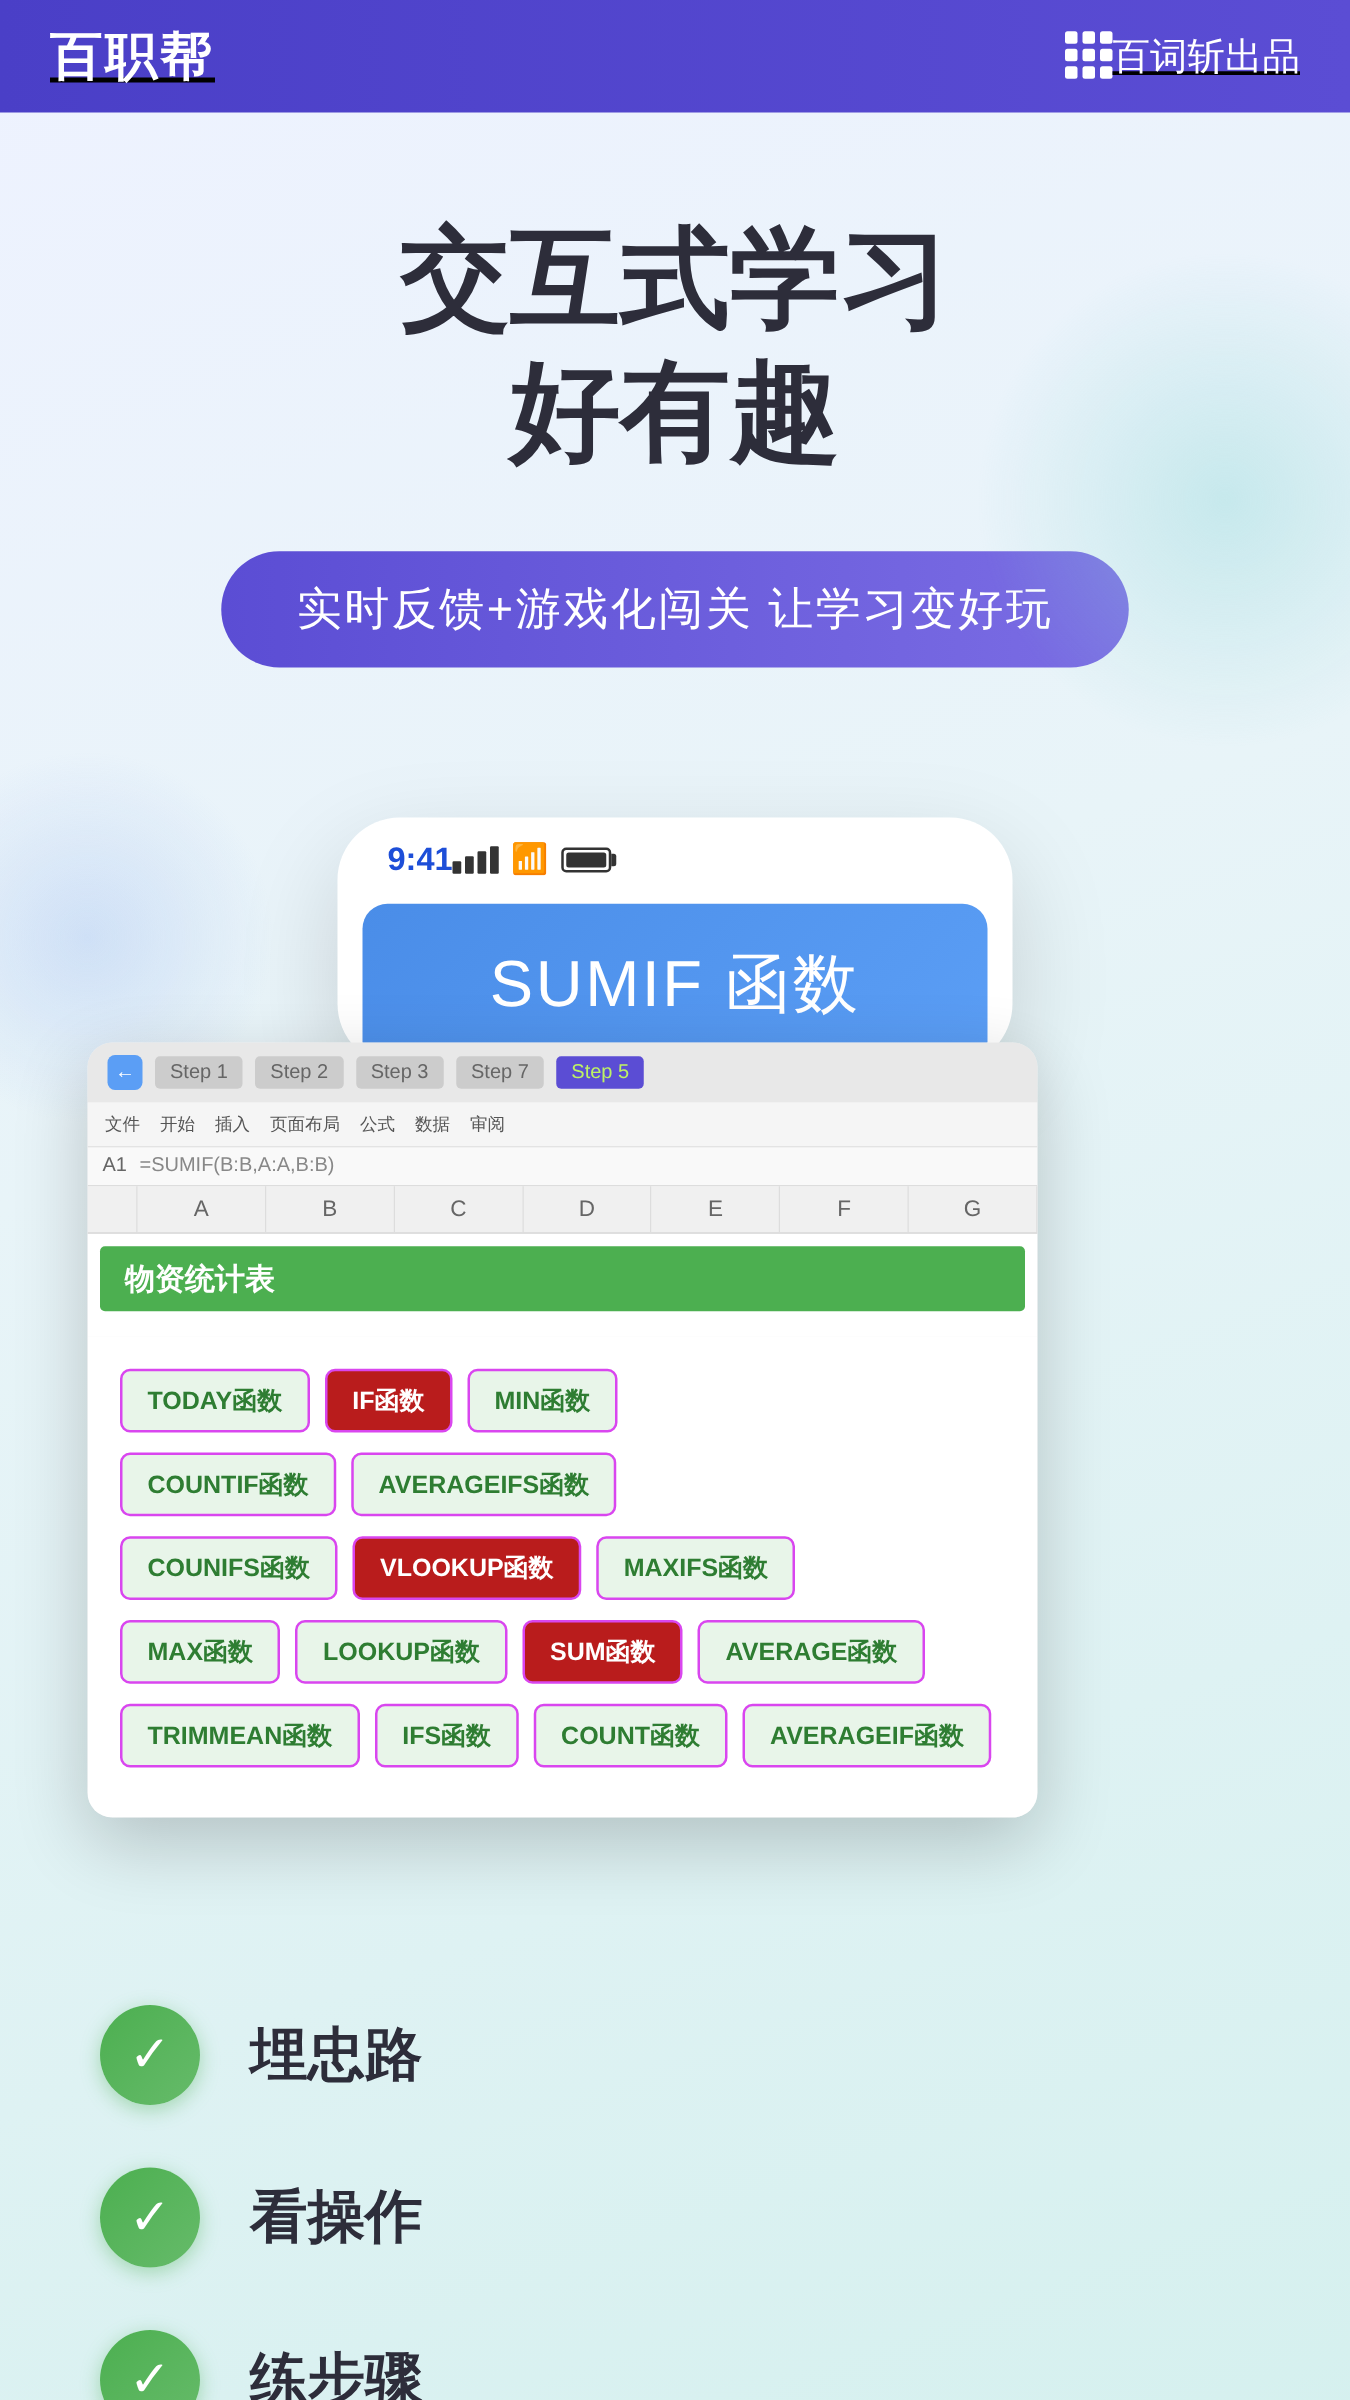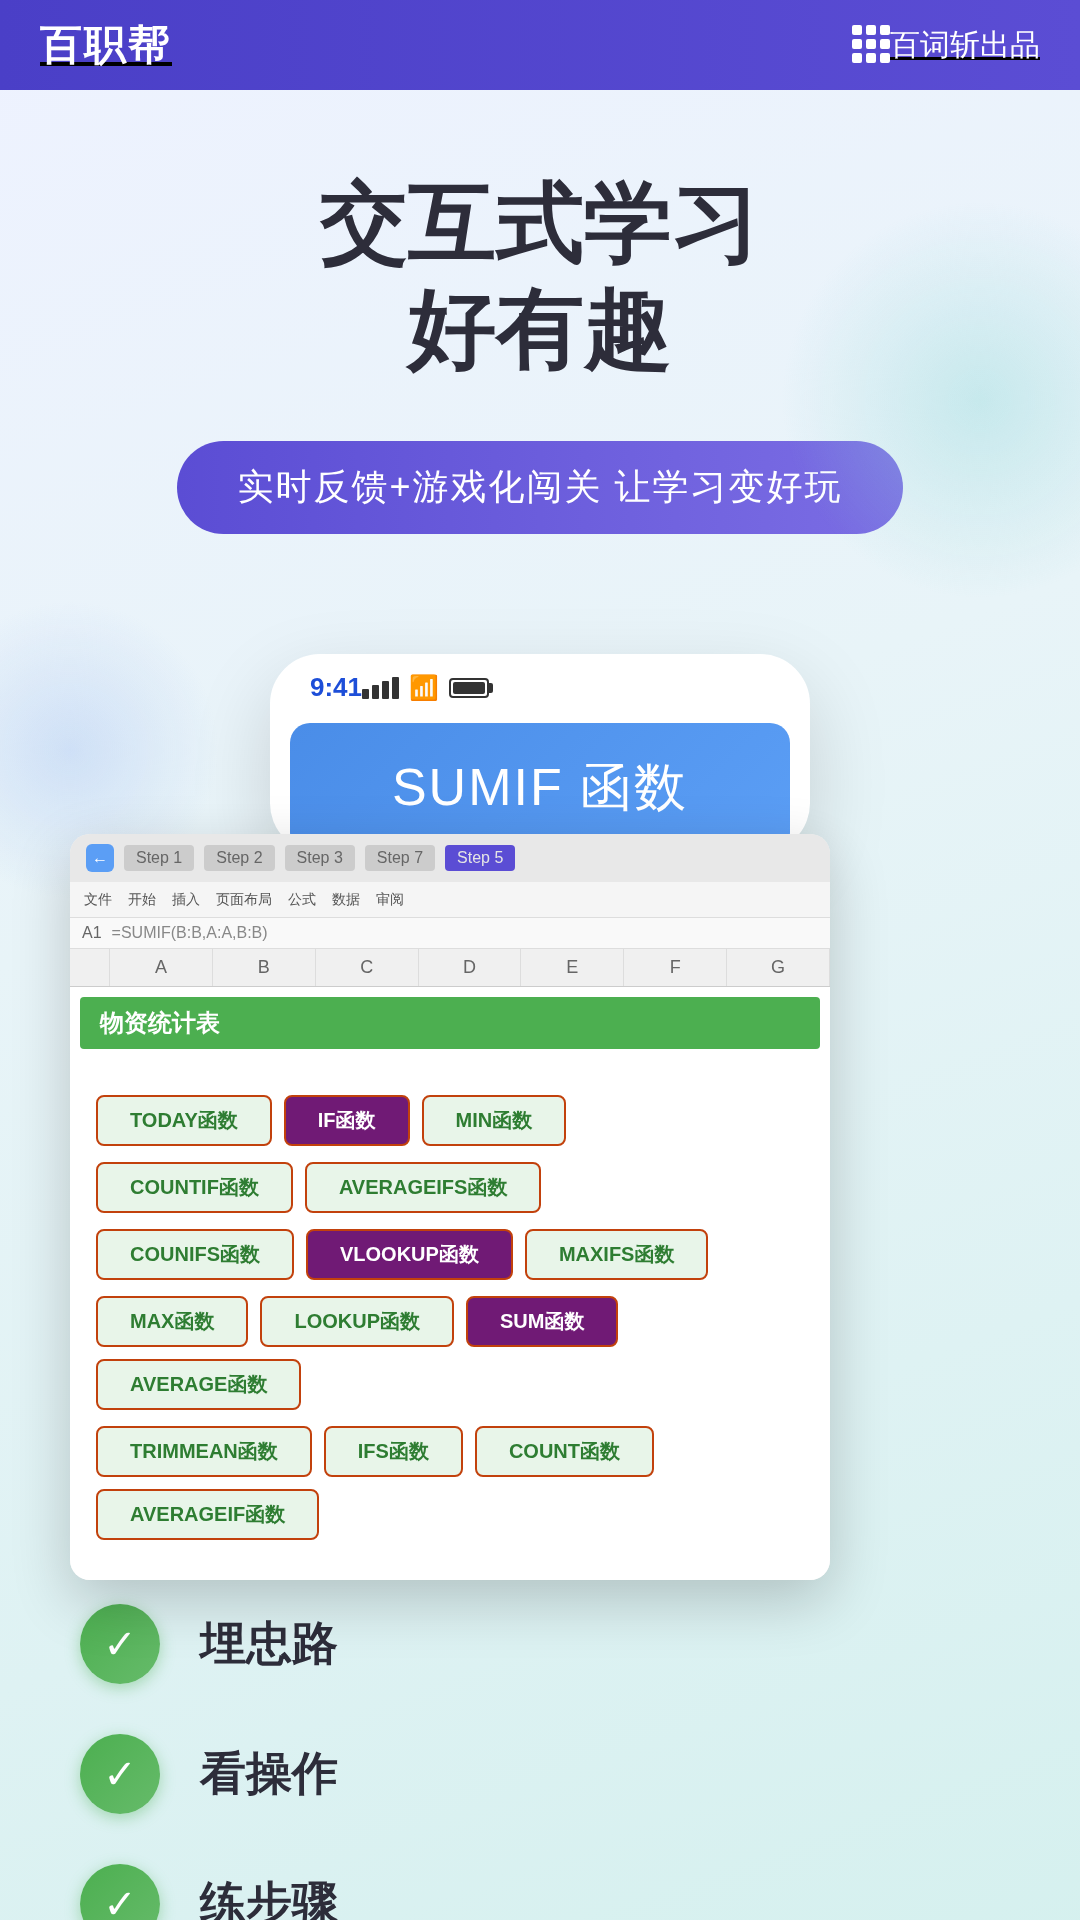--- a/index.html
+++ b/index.html
@@ -181,21 +181,21 @@
     .step-btn {
       background: #ccc;
       color: #666;
       font-size: 16px;
       padding: 4px 12px;
       border-radius: 4px;
       font-family: inherit;
     }
     .step-btn.active {
       background: #5b4dd4;
-      color: #e5e5e5;
+      color: #bef264;
     }
     .back-btn {
       background: #5b9ef5;
       color: white;
       width: 28px;
       height: 28px;
       border-radius: 6px;
       display: flex;
       align-items: center;
       justify-content: center;
@@ -248,30 +248,30 @@
     .func-tags-area {
       padding: 20px 20px 30px;
       position: relative;
       min-height: 320px;
       background: white;
     }
     .func-tag {
       display: inline-block;
       background: #e8f5e9;
       color: #2e7d32;
-      border: 2px solid #c2410c;
+      border: 2px solid #d946ef;
       border-radius: 8px;
       font-size: 20px;
-      padding: 10px 32px;
+      padding: 10px 20px;
       margin: 6px;
       font-weight: 600;
       white-space: nowrap;
     }
     .func-tag.filled {
-      background: #701a75;
+      background: #b91c1c;
       color: white;
     }
     .func-row {
       display: flex;
       flex-wrap: wrap;
       align-items: center;
       margin-bottom: 4px;
     }
 
     

